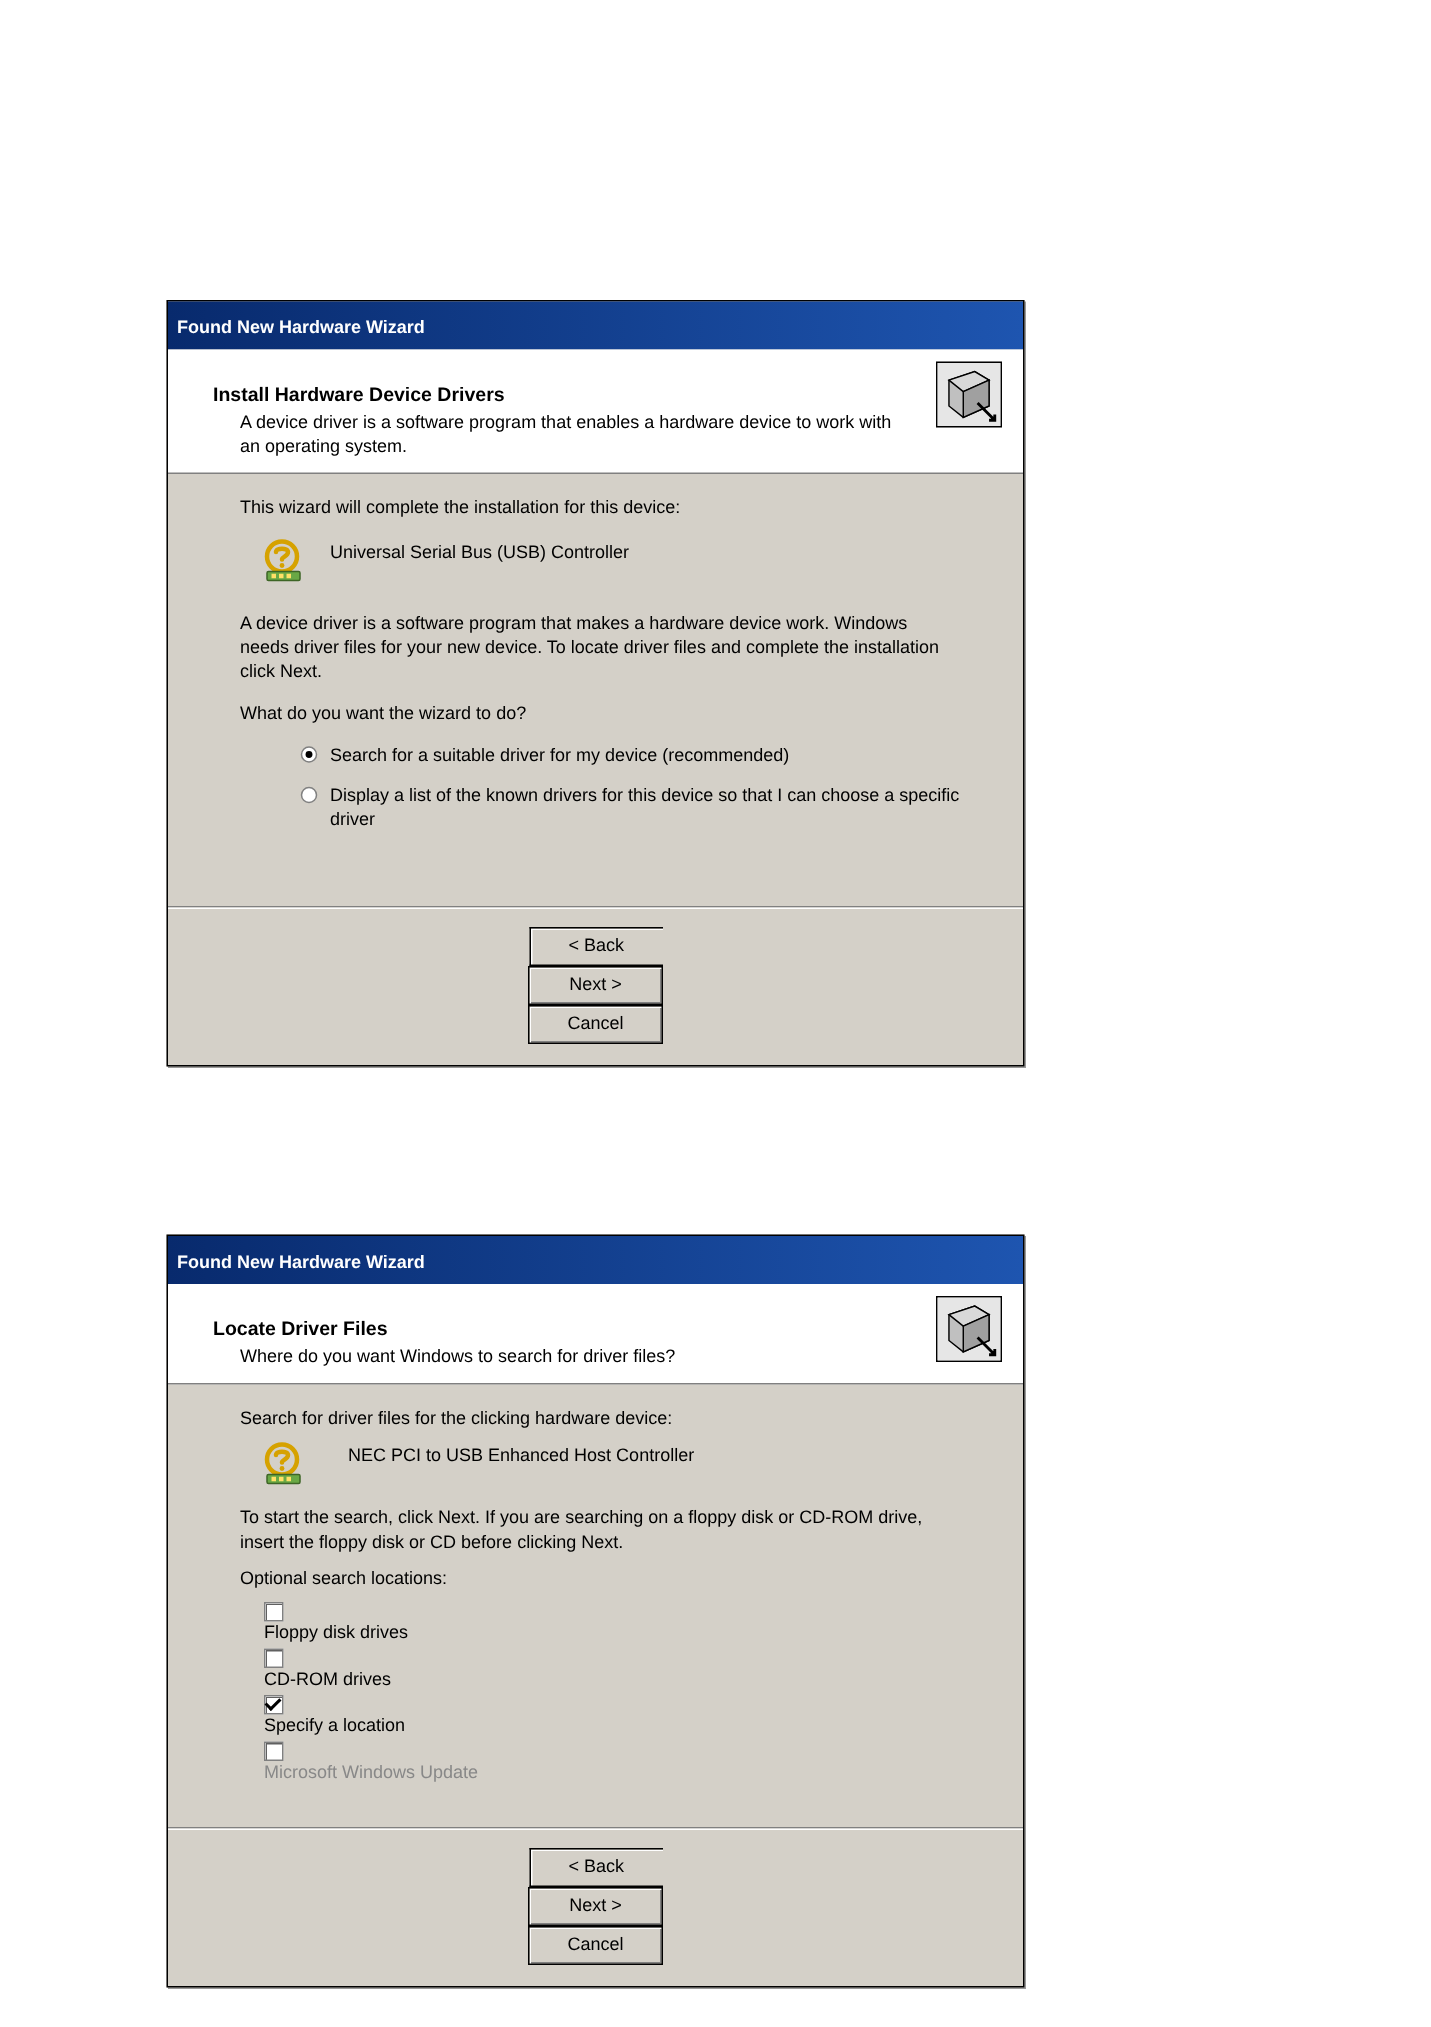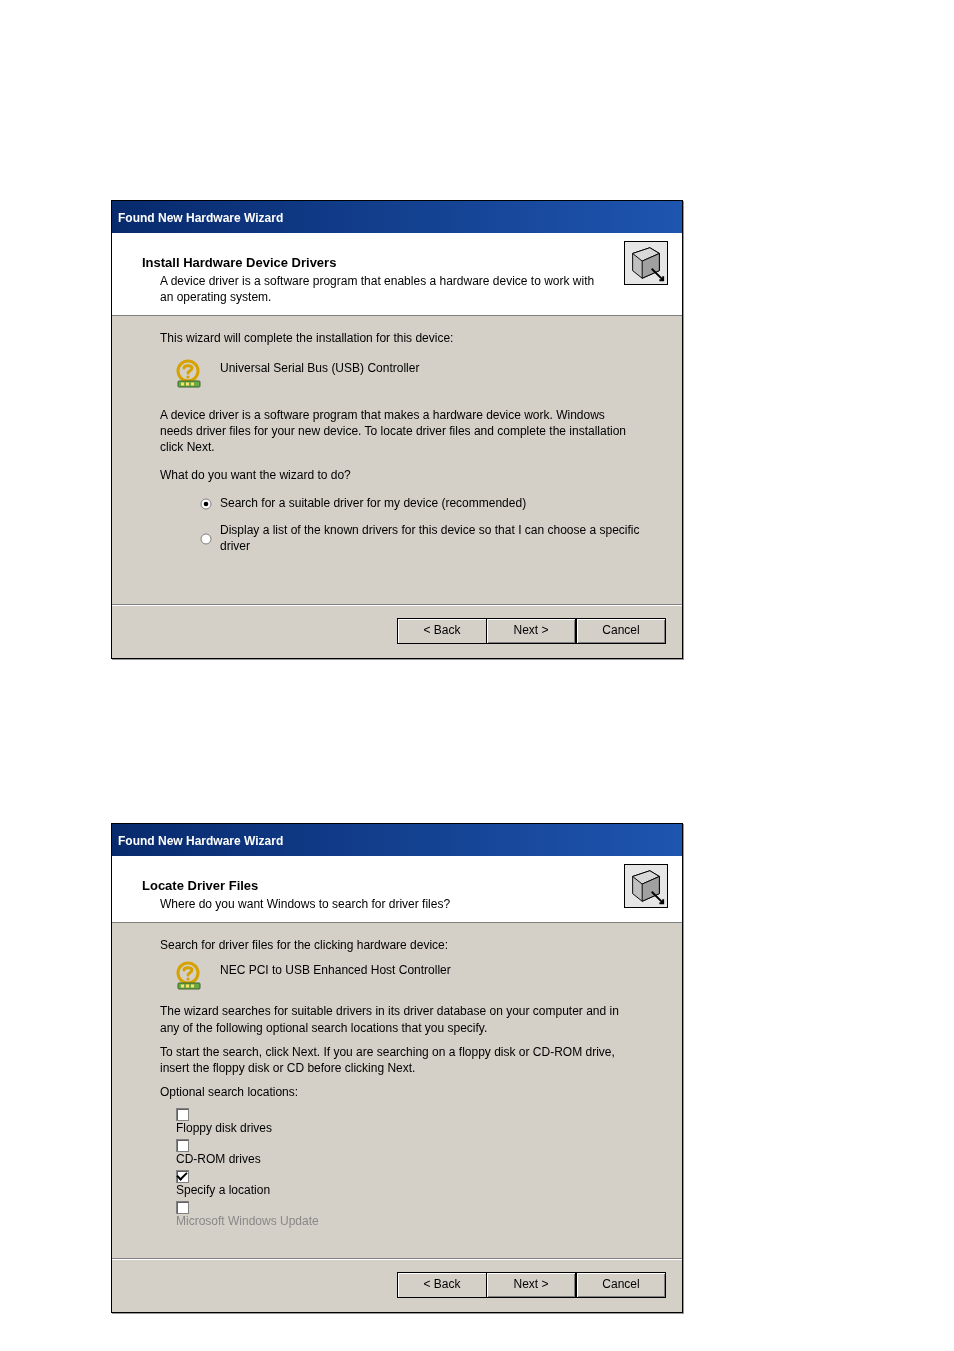--- a/index.html
+++ b/index.html
@@ -94,21 +94,21 @@
       margin-right: 16px;
       flex: none;
     }
     .device-label {
       margin-top: 2px;
     }
 
     .radio-group { margin: 6px 0 0 40px; }
     .radio-row {
       display: flex;
-      align-items: center;
+      align-items: flex-start;
       margin-bottom: 10px;
       max-width: 480px;
     }
     .radio-btn {
       flex: none;
       width: 12px;
       height: 12px;
       margin-right: 8px;
       margin-top: 2px;
       position: relative;
@@ -153,20 +153,21 @@
       border-top: 1px solid #808080;
       border-bottom: 1px solid #ffffff;
       margin: 16px 0 0 0;
     }
 
     .button-row {
       padding: 12px 16px 14px 16px;
       display: flex;
       justify-content: flex-end;
       align-items: center;
+      flex-direction: column;
     }
     .btn {
       width: 88px;
       height: 24px;
       background: #d4d0c8;
       border: 1px solid #000000;
       box-shadow: inset 1px 1px 0 #ffffff, inset -1px -1px 0 #808080;
       font-size: 12px;
       font-family: inherit;
       color: #000000;
@@ -176,21 +177,21 @@
     }
     .btn + .btn { margin-left: 0; text-align: center; }
     .btn-cancel { margin-left: 18px; }
     .btn-back { margin-right: 0; }
     .btn-back.noborderr {
       border-right: none;
       box-shadow: inset 1px 1px 0 #ffffff;
     }
 
     .body-compact p { margin: 0 0 8px 0; }
-    .body-compact .device-row { margin: 6px 0 12px 14px; }
+    .body-compact .device-row { margin: 6px 0 12px 14px; gap: 12px; }
   </style>
 </head>
 <body>
 
 <div class="page">
 
   <div class="dialog dialog1">
     <div class="titlebar">
       <span>Found New Hardware Wizard</span>
     </div>
@@ -292,21 +293,20 @@
             <circle cx="14" cy="18" r="1.6" fill="#d6a200"></circle>
             <rect x="4" y="22" width="22" height="6" rx="1" fill="#69a845" stroke="#3d6526" stroke-width="1"></rect>
             <rect x="7" y="23.5" width="3" height="3" fill="#ffe066"></rect>
             <rect x="12" y="23.5" width="3" height="3" fill="#ffe066"></rect>
             <rect x="17" y="23.5" width="3" height="3" fill="#ffe066"></rect>
           </svg>
         </div>
         <div class="device-label">NEC PCI to USB Enhanced Host Controller</div>
       </div>
 
-      <p class="indent-para">The wizard searches for suitable drivers in its driver database on your computer and in any of the following optional search locations that you specify.</p>
       <p class="indent-para">To start the search, click Next. If you are searching on a floppy disk or CD-ROM drive, insert the floppy disk or CD before clicking Next.</p>
       <p>Optional search locations:</p>
 
       <div class="check-group">
         <div class="check-row">
           <div class="check-box"></div>
           <span class="check-label">Floppy disk drives</span>
         </div>
         <div class="check-row">
           <div class="check-box"></div>

